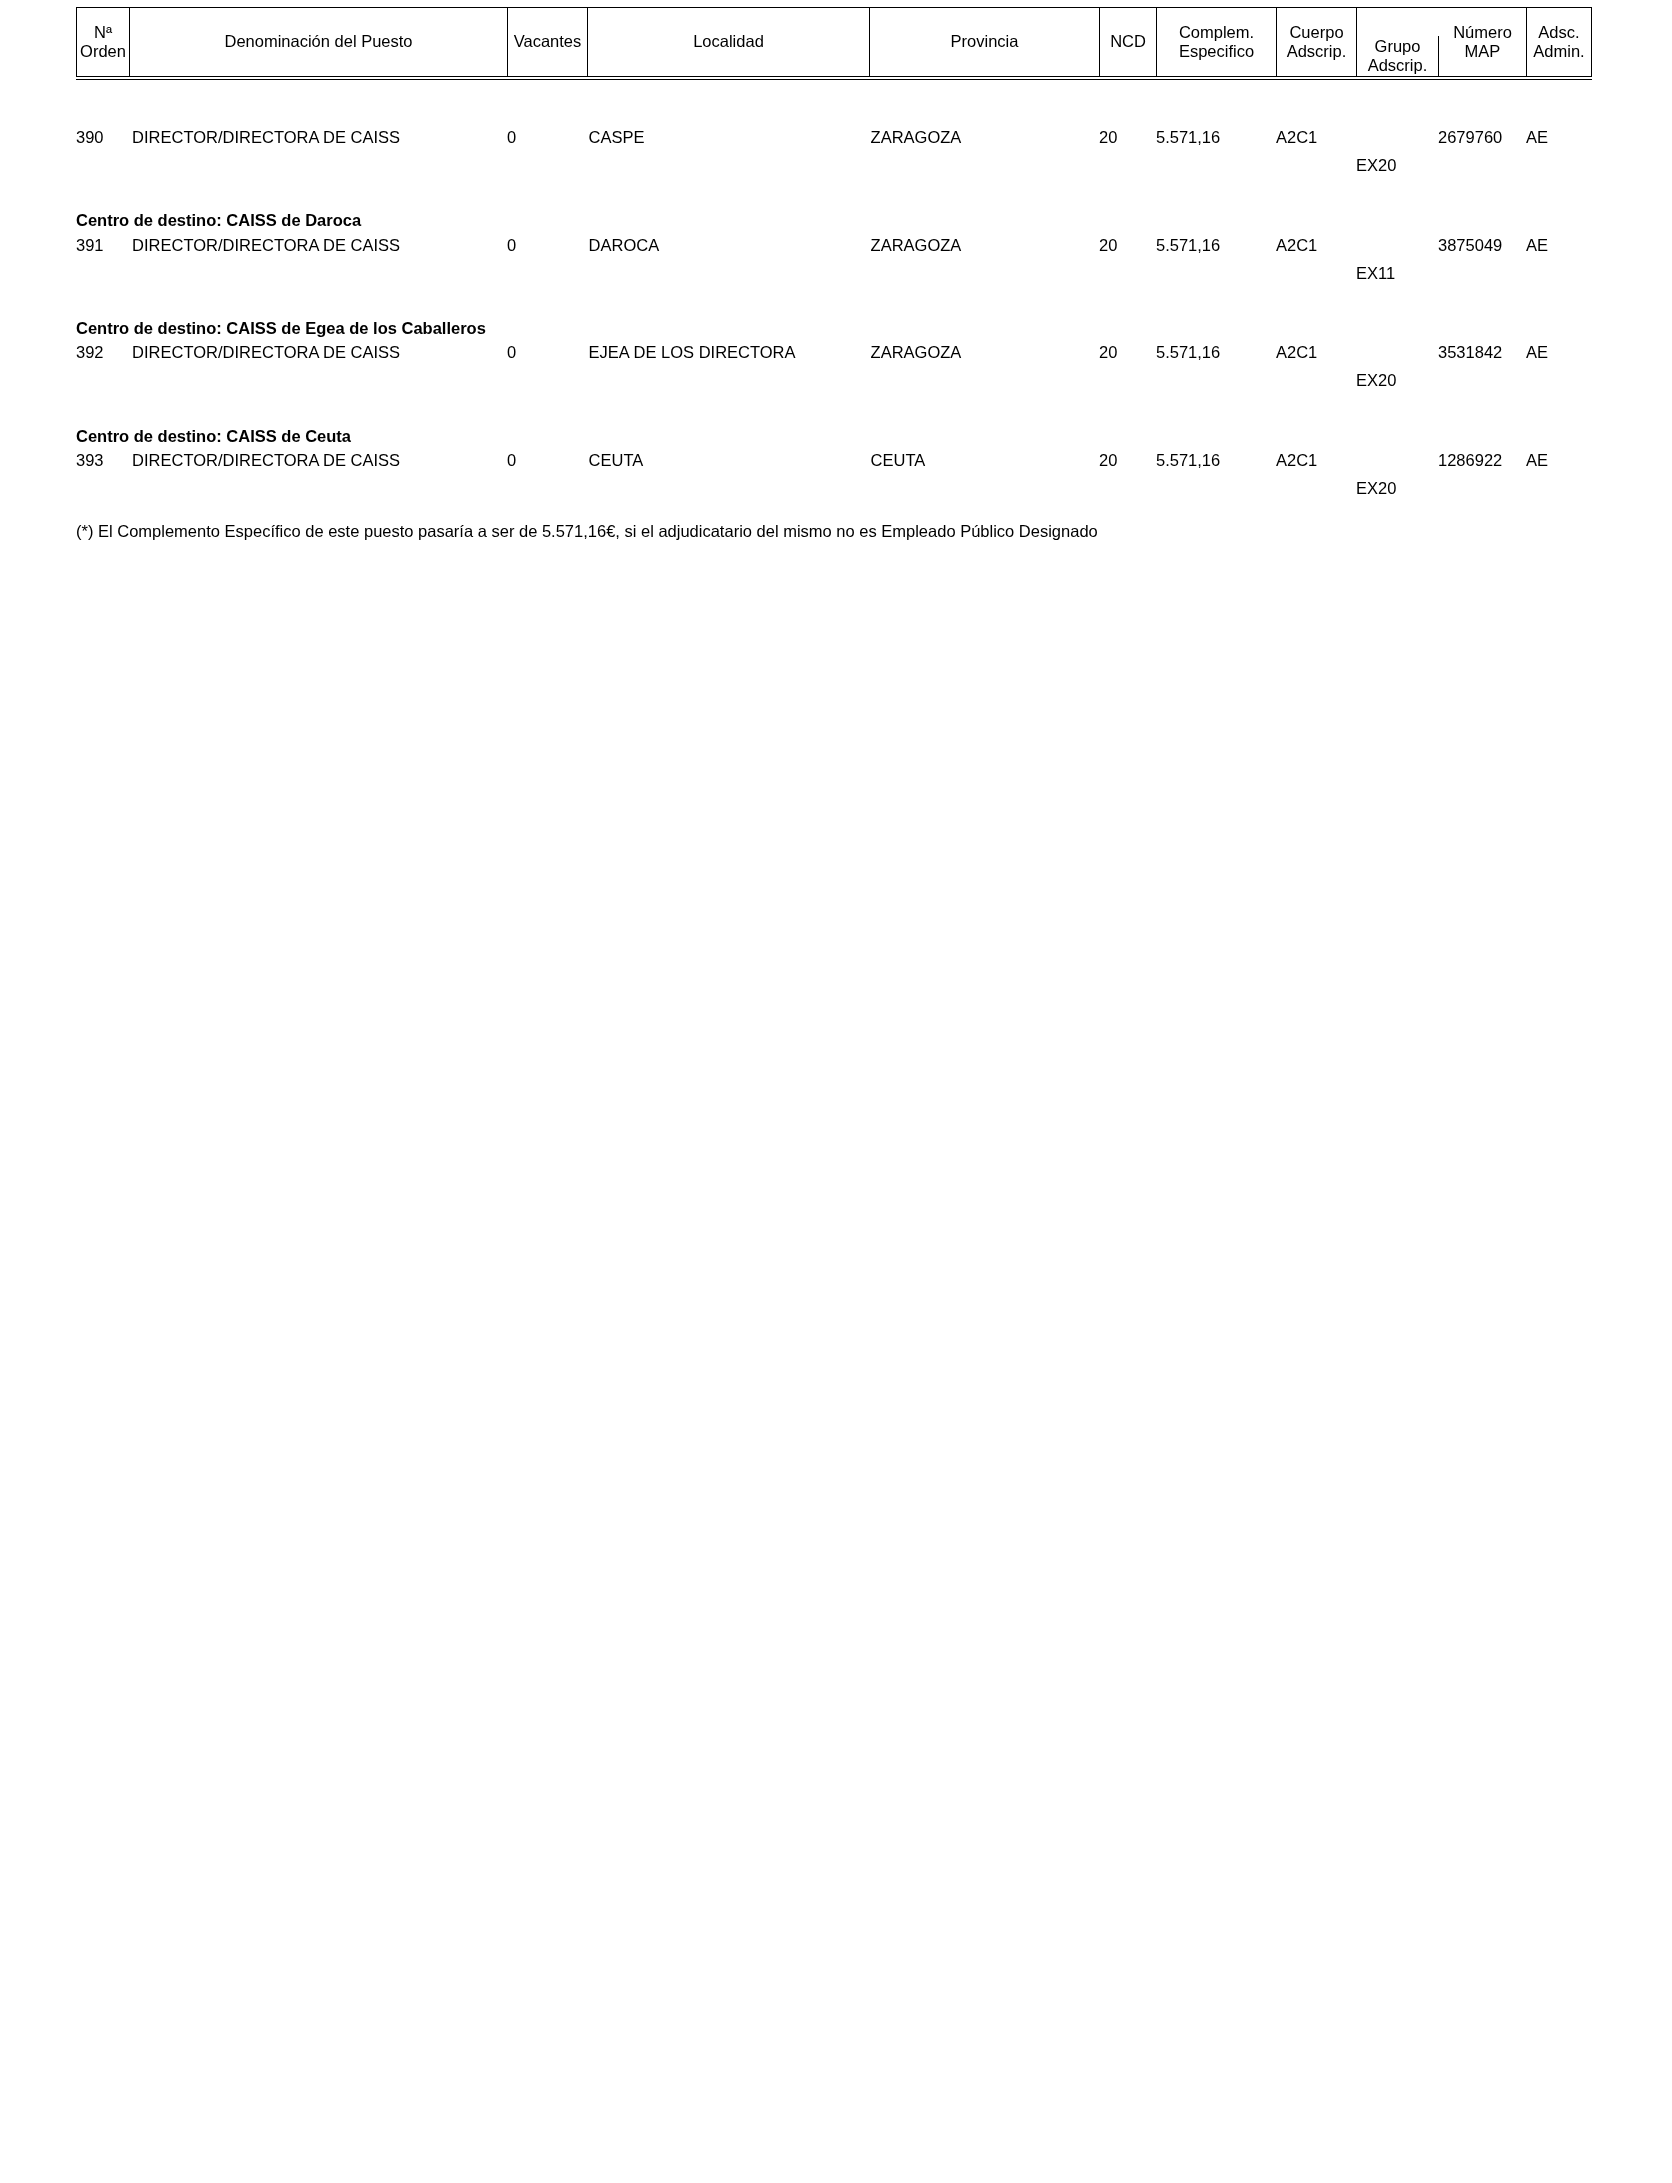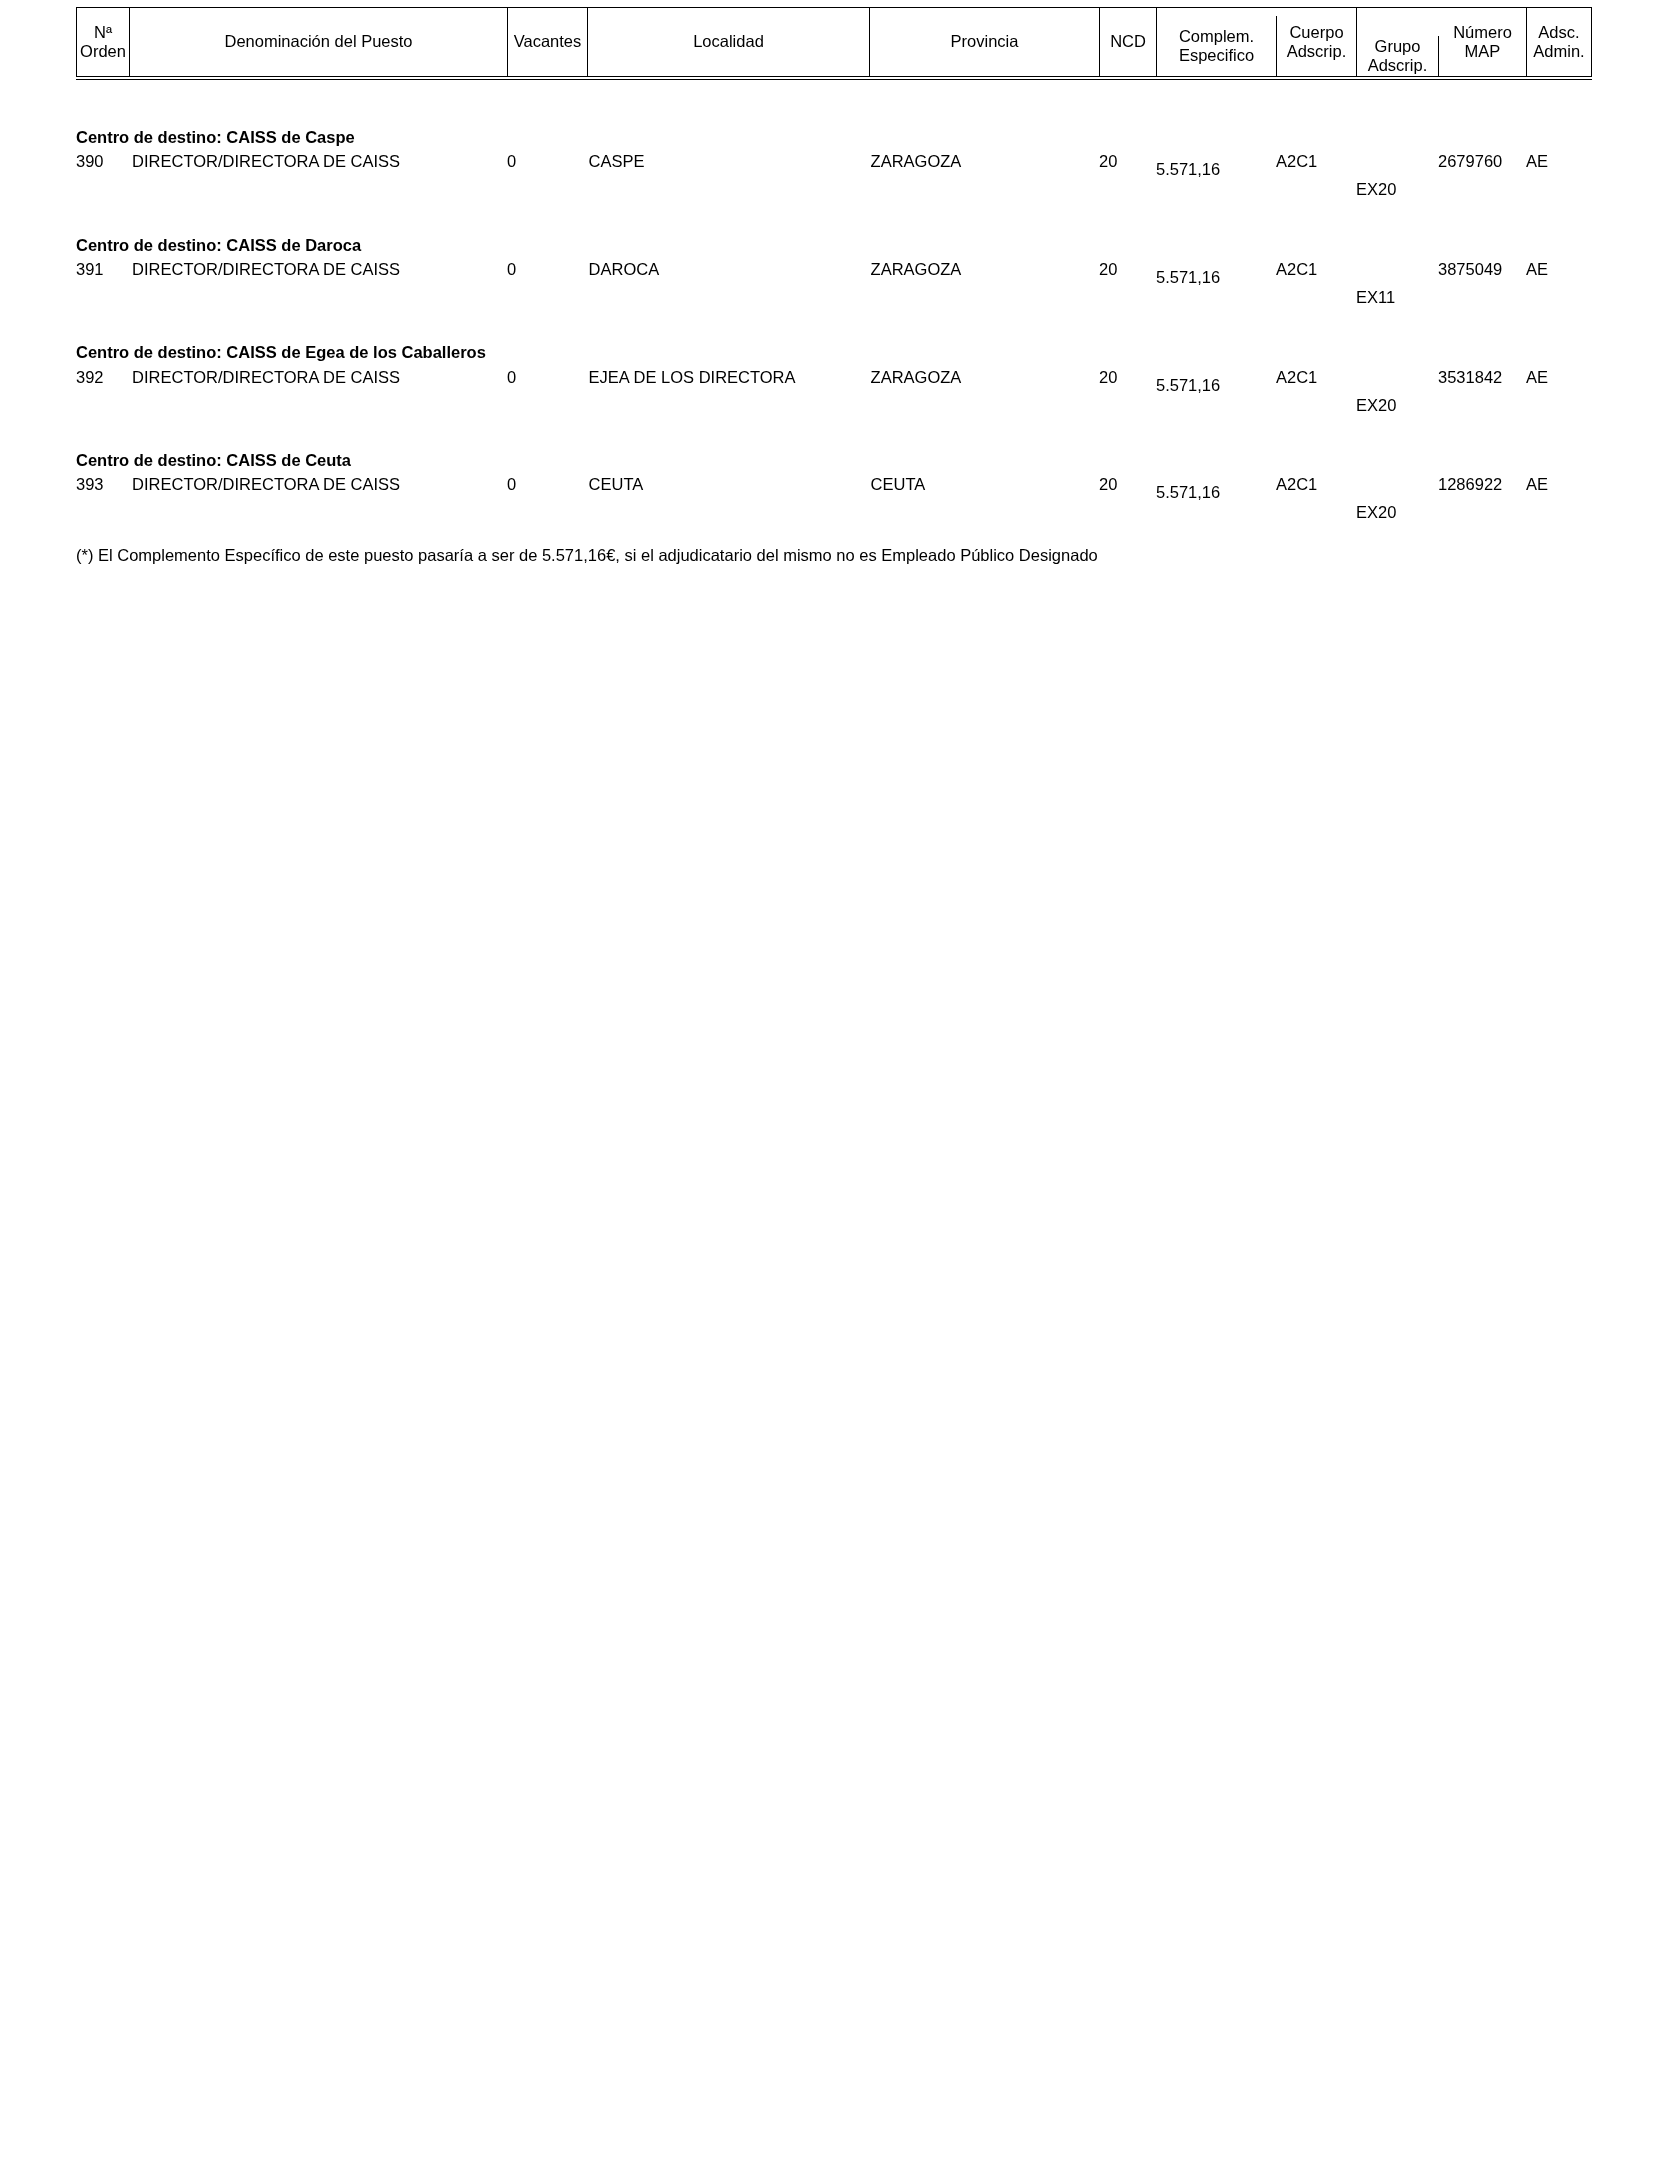--- a/index.html
+++ b/index.html
@@ -45,21 +45,21 @@
     margin-top: 2.4px;
     height: 0;
   }
   
   .c1  { width: 53px;  }
   .c2  { width: 378px; }
   .c3  { width: 80px; }
   .c4  { width: 282px; }
   .c5  { width: 230px; }
   .c6  { width: 57px;  }
-  .c7  { width: 120px; margin-top: 8px; }
+  .c7  { width: 120px; }
   .c8  { width: 80px; }
   .c9  { width: 82px; margin-top: 28px; }
   .c10 { width: 88px; }
   .c11 { width: 64px;  }
   
   .section { margin-top: 35px; }
   .section.first { margin-top: 47px; }
   .section-heading {
     font-weight: bold;
     line-height: 20.4px;
@@ -125,21 +125,20 @@
         <div>MAP</div>
       </div>
       <div class="hcell c11">
         <div>Adsc.</div>
         <div>Admin.</div>
       </div>
     </div>
     <div class="under-rule"></div>
 
     <div class="section first">
-      <div class="section-heading">Centro de destino: CAISS de Caspe</div>
       <div class="trow">
         <div class="dcell c1 center">390</div>
         <div class="dcell c2 left-pad4">DIRECTOR/DIRECTORA DE CAISS</div>
         <div class="dcell c3 center">0</div>
         <div class="dcell c4 left-pad2">CASPE</div>
         <div class="dcell c5 left-pad2">ZARAGOZA</div>
         <div class="dcell c6 center">20</div>
         <div class="dcell c7 center">5.571,16</div>
         <div class="dcell c8 center">A2C1</div>
         <div class="dcell c9 center">EX20</div>

